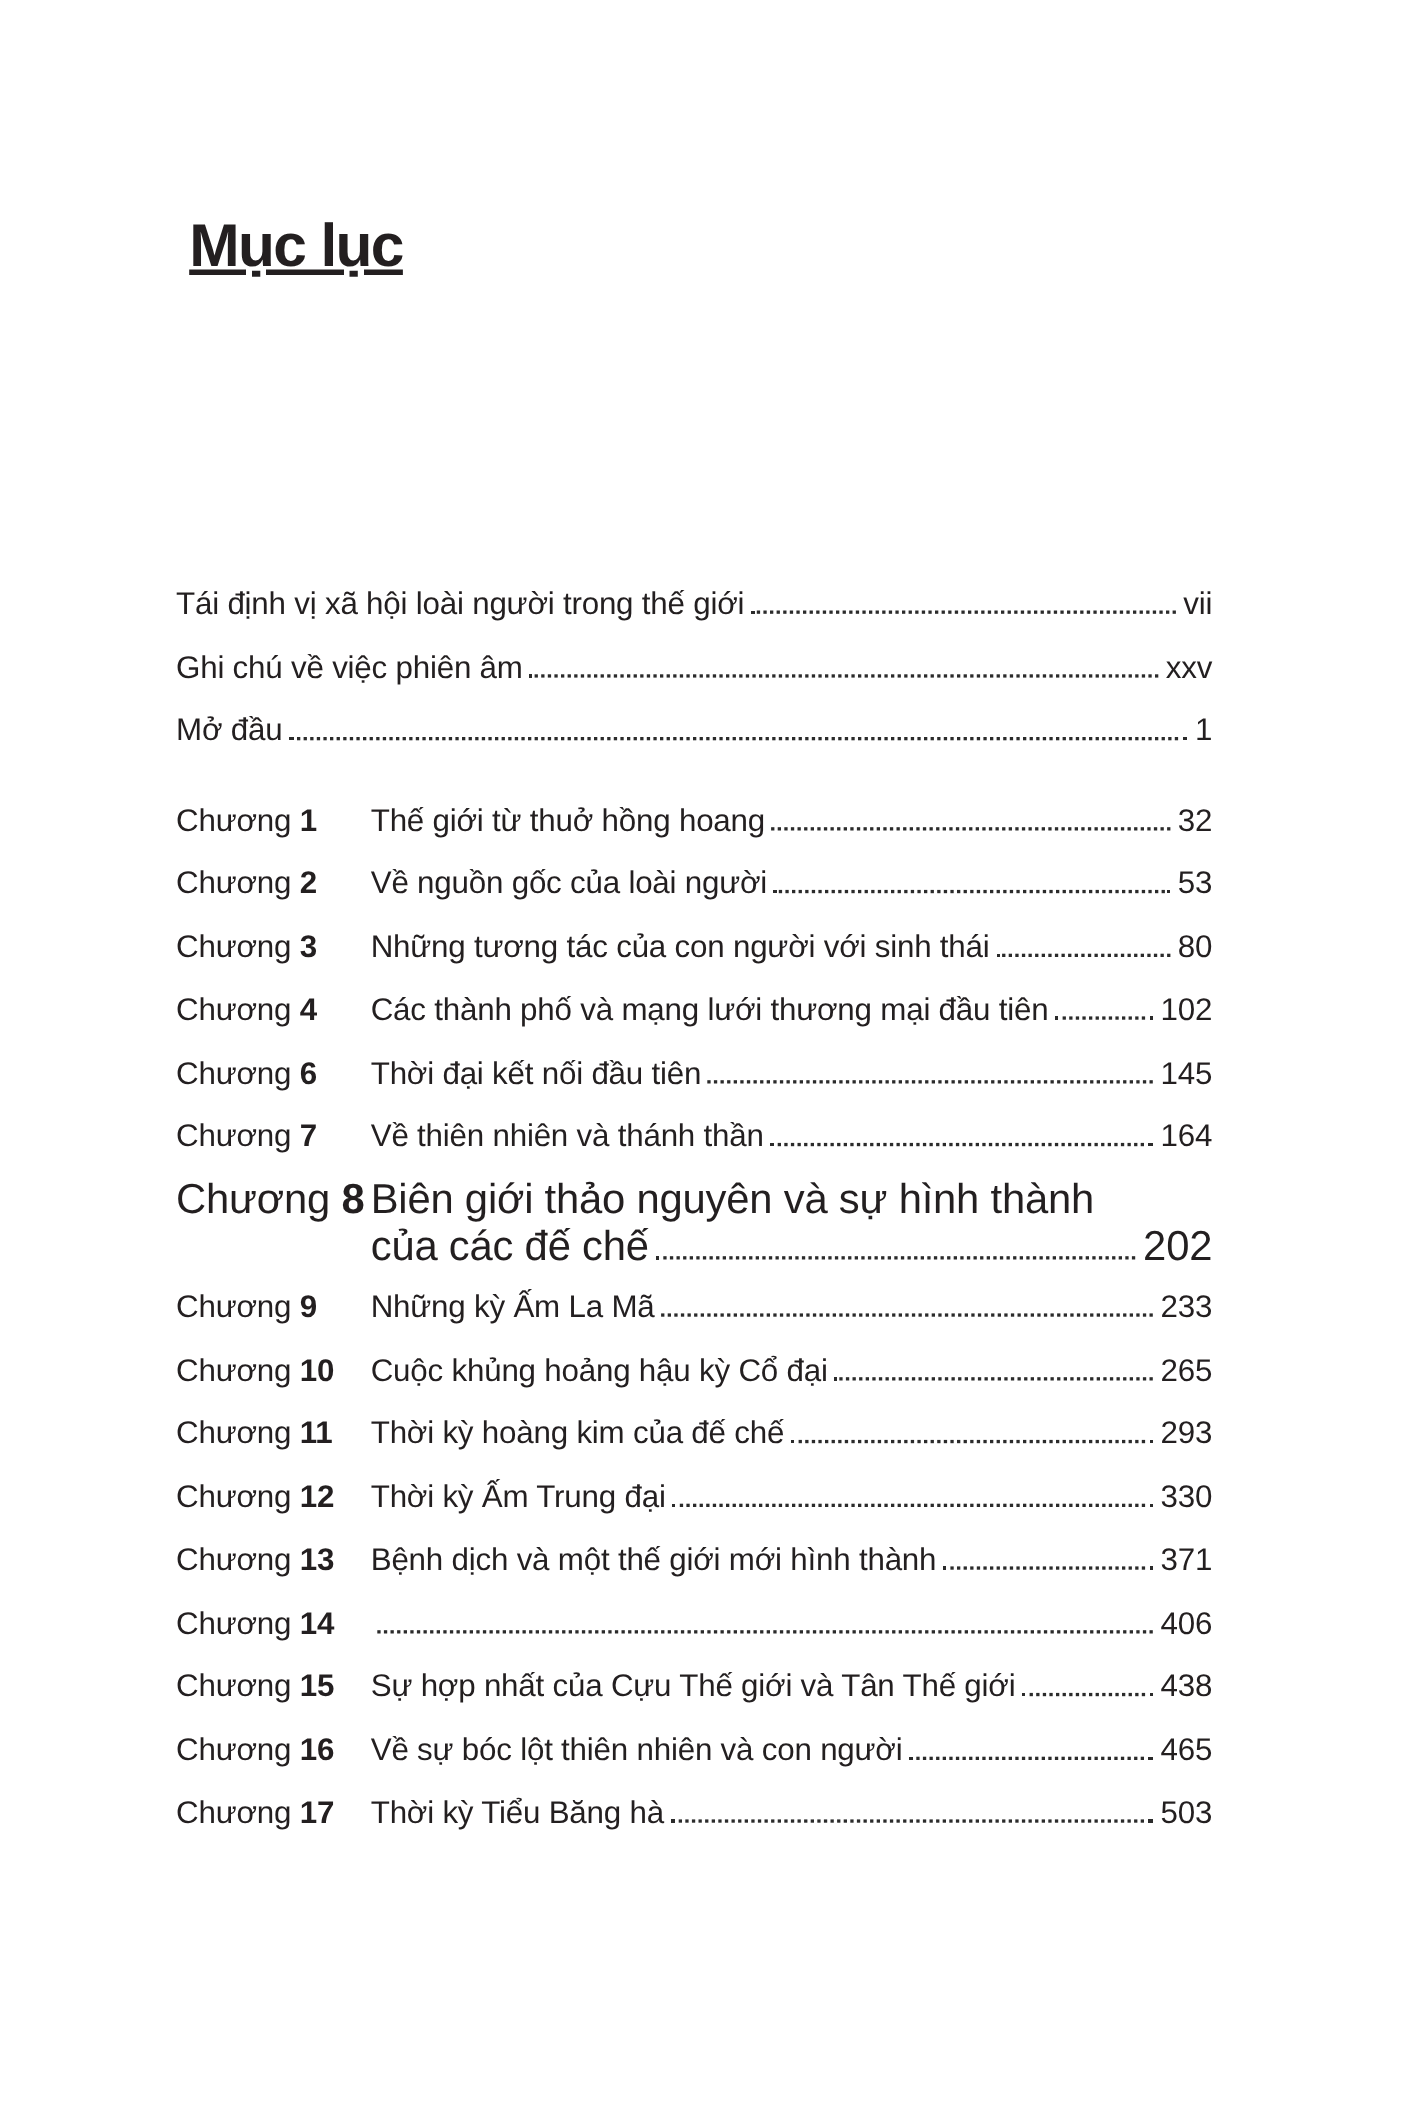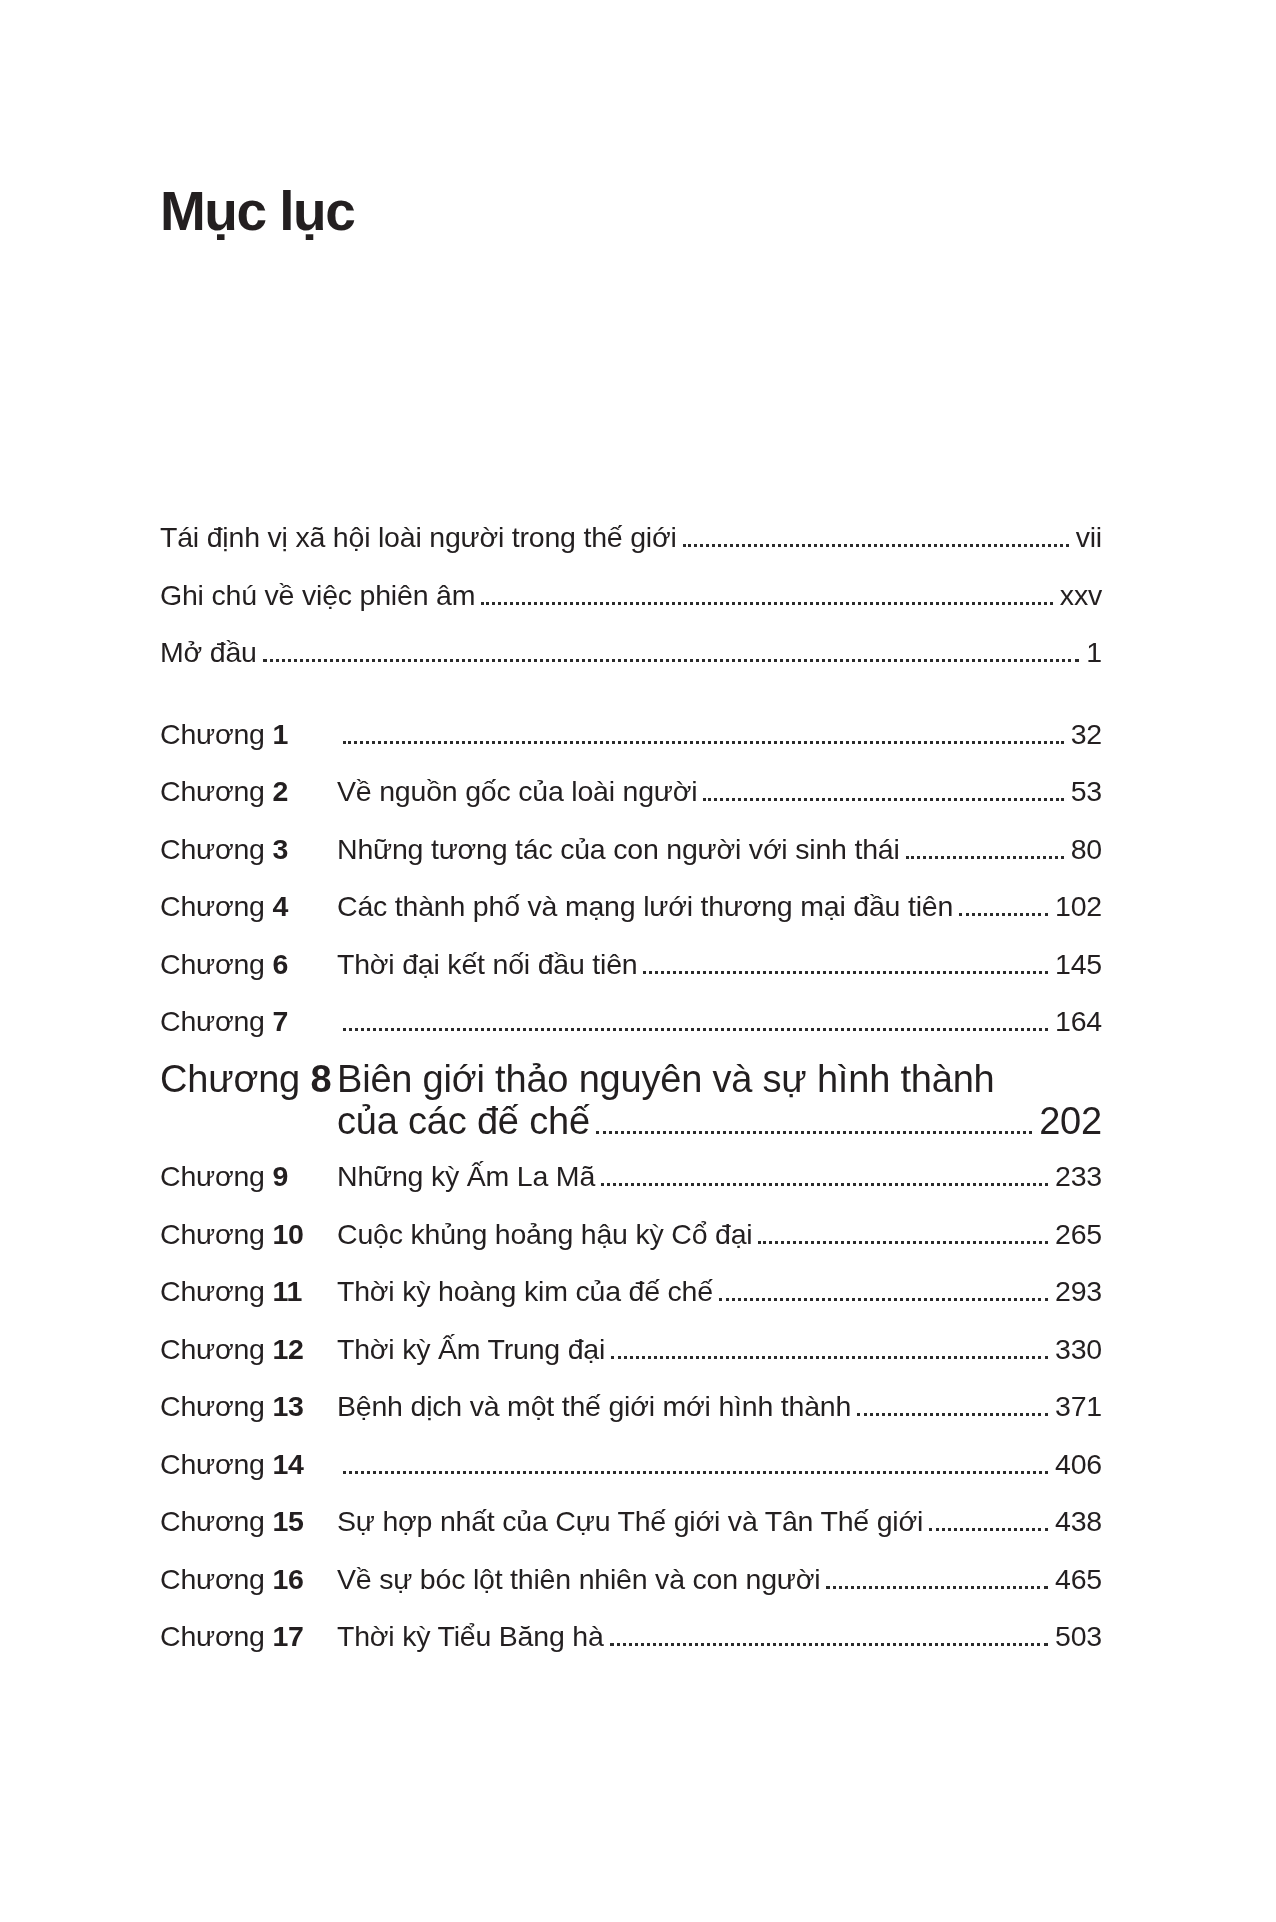--- a/index.html
+++ b/index.html
@@ -10,26 +10,27 @@
     background:#ffffff;
     font-family:"Liberation Sans", sans-serif;
     color:#231f20;
     overflow:hidden;
     box-sizing:border-box;
   }
   .content{
     padding:0 174px 0 160px;
   }
   h1.toc-title{
-    margin:0;
+    margin:12px;
     padding-top:182px;
     font-size:55px;
     line-height:58px;
     font-weight:700;
     letter-spacing:-1.5px;
+    text-decoration:underline;
   }
   .front-list{ margin-top:268px; }
   .chapter-list{ margin-top:24px; }
   .row{
     display:flex;
     align-items:baseline;
     box-sizing:border-box;
     height:57.5px;
     padding-top:12px;
     font-size:28.5px;
@@ -100,20 +101,21 @@
         <span class="entry-title">Mở đầu</span>
         <span class="dots"></span>
         <span class="pg">1</span>
       </div>
     </div>
 
     <div class="chapter-list">
 
       <div class="row">
         <span class="ch-label"><span>Chương</span> <span class="ch-num">1</span></span>
+        <span class="entry-title">Thế giới từ thuở hồng hoang</span>
         <span class="dots"></span>
         <span class="pg">32</span>
       </div>
 
       <div class="row">
         <span class="ch-label"><span>Chương</span> <span class="ch-num">2</span></span>
         <span class="entry-title">Về nguồn gốc của loài người</span>
         <span class="dots"></span>
         <span class="pg">53</span>
       </div>
@@ -135,20 +137,21 @@
 
       <div class="row">
         <span class="ch-label"><span>Chương</span> <span class="ch-num">6</span></span>
         <span class="entry-title">Thời đại kết nối đầu tiên</span>
         <span class="dots"></span>
         <span class="pg">145</span>
       </div>
 
       <div class="row">
         <span class="ch-label"><span>Chương</span> <span class="ch-num">7</span></span>
+        <span class="entry-title">Về thiên nhiên và thánh thần</span>
         <span class="dots"></span>
         <span class="pg">164</span>
       </div>
 
       <div class="row row--two">
         <div class="line">
           <span class="ch-label"><span>Chương</span> <span class="ch-num">8</span></span>
           <span class="entry-title">Biên giới thảo nguyên và sự hình thành</span>
         </div>
         <div class="line">

